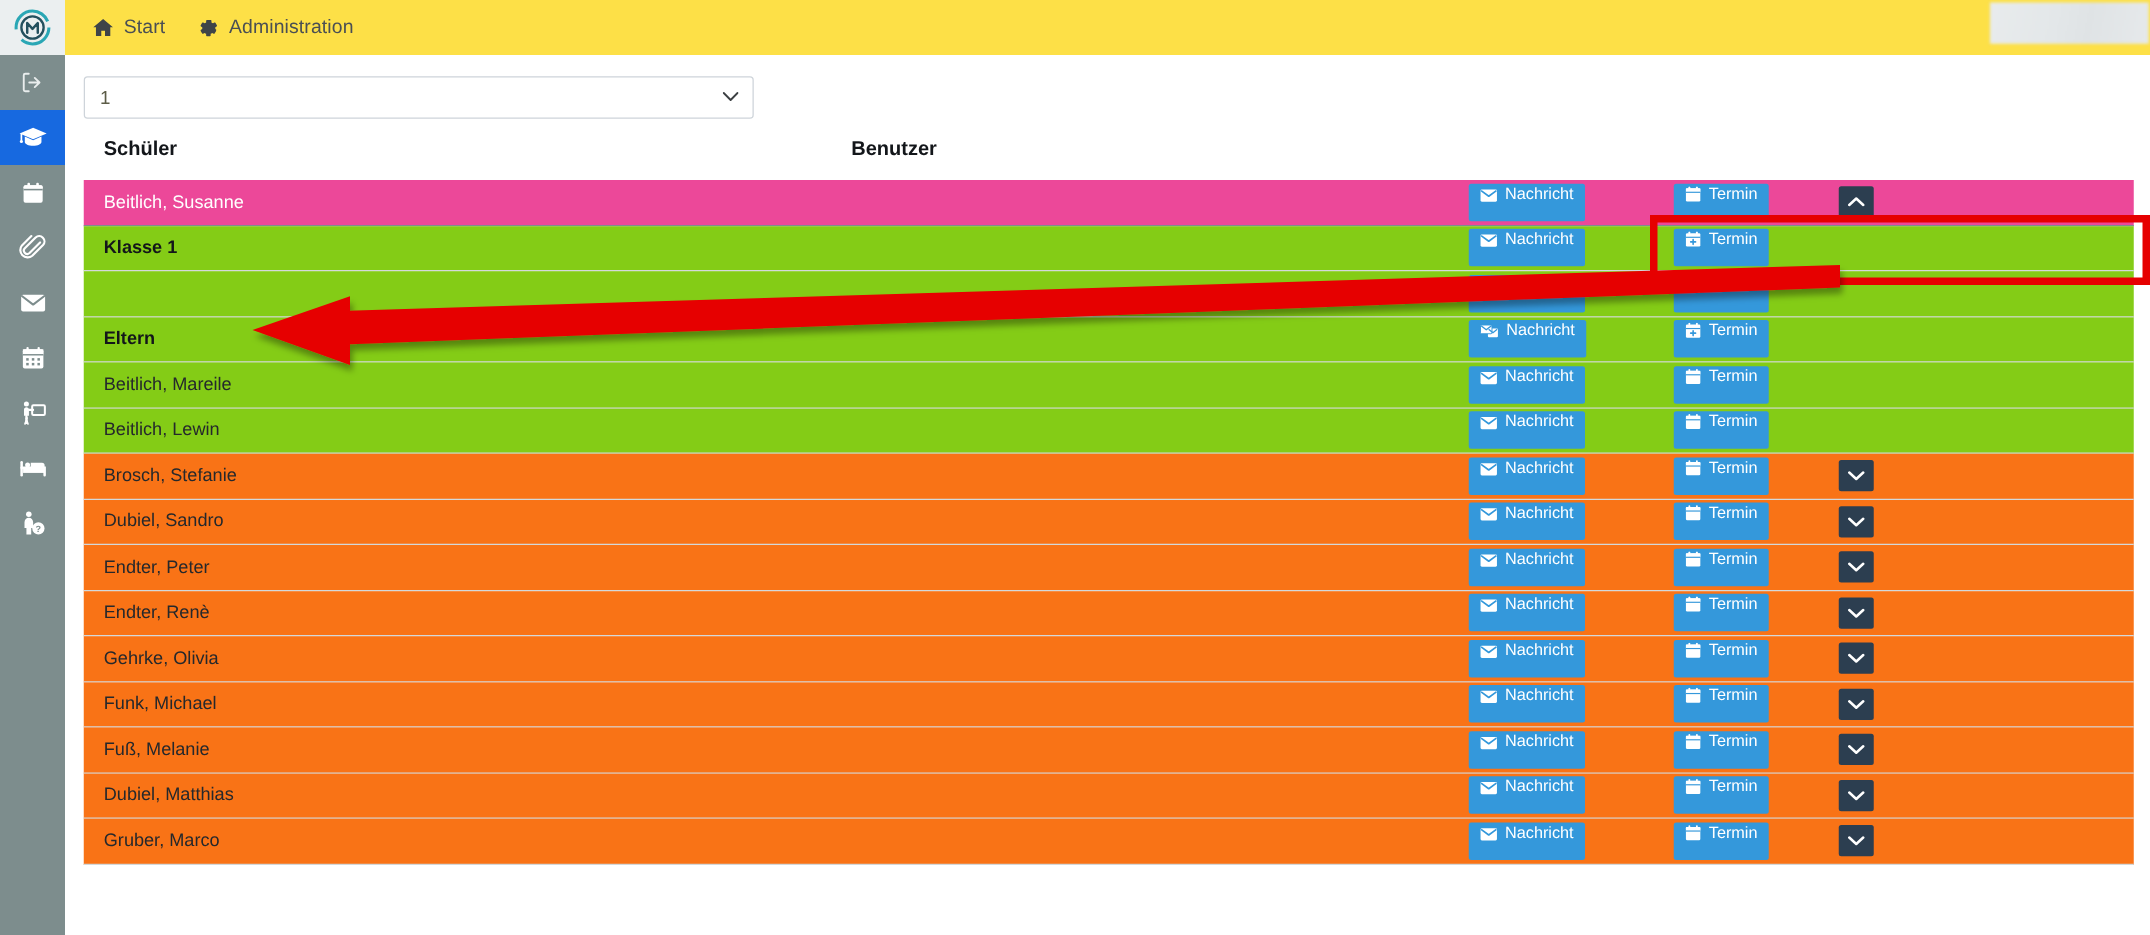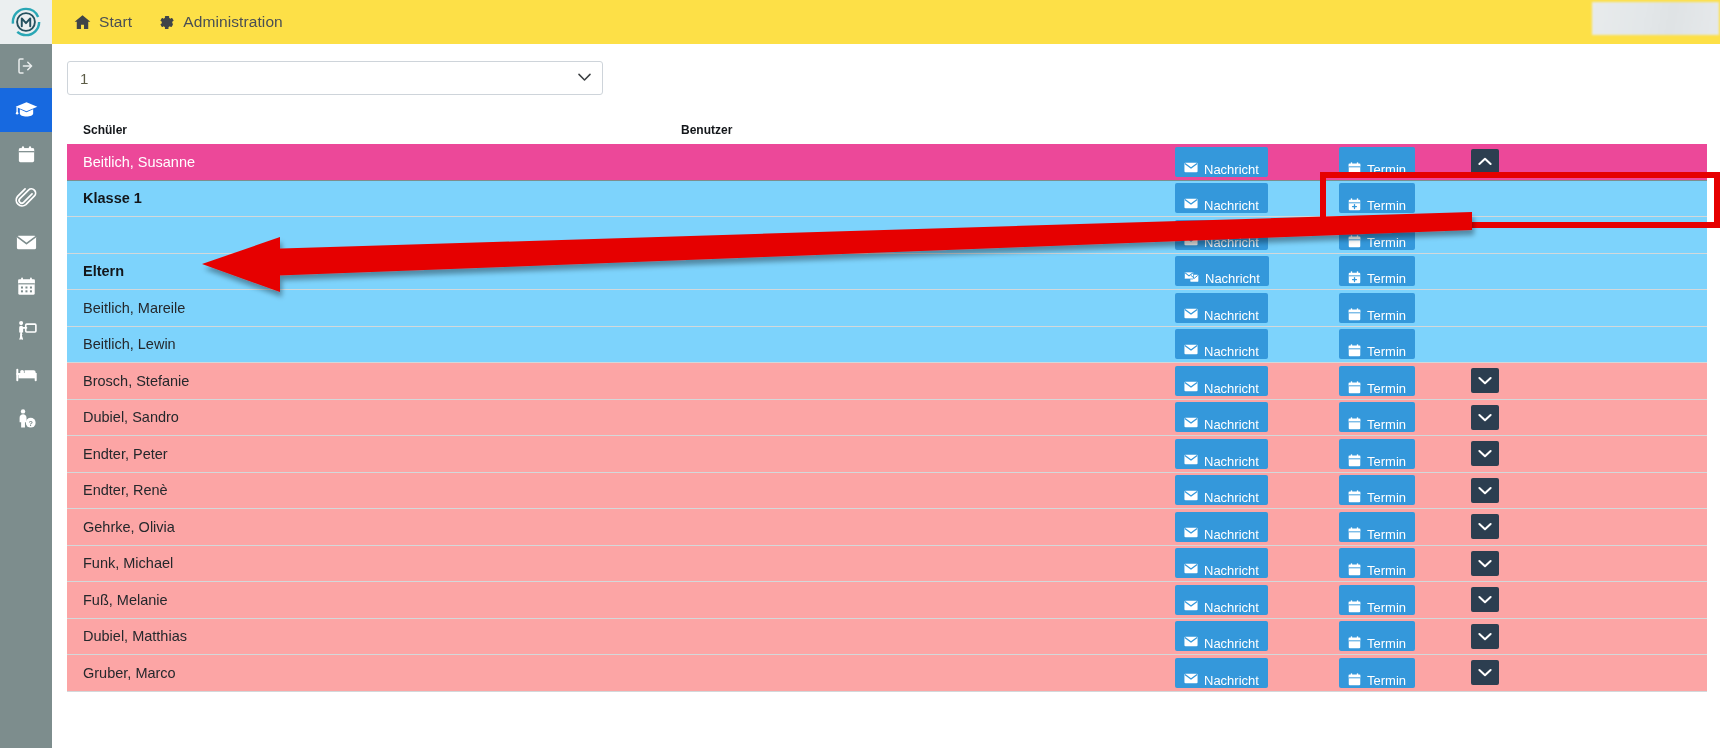--- a/index.html
+++ b/index.html
@@ -73,53 +73,53 @@
     cursor: pointer;
   }
   #select-chevron {
     position: absolute; right: 12px; top: 12px;
     pointer-events: none;
   }
 
   
   #table { position: absolute; top: 67px; left: 15px; width: 1640px; }
   .thead {
-    height: 33px; display: flex; align-items: flex-end;
+    height: 33px; display: flex; align-items: flex-start;
     padding-bottom: 7px;
-    font-size: 12px; font-weight: bold; color: #13161a;
+    font-size: 16px; font-weight: bold; color: #13161a;
   }
   .th-schueler { width: 614px; padding-left: 16px; }
   .th-benutzer { }
 
   .row {
     position: relative;
     height: 36.5px;
     display: flex; align-items: center;
     border-bottom: 1px solid #d3d8da;
-    background: #fca5a5;
-  }
-  .row.shaded { background: #7dd3fc; }
+    background: #f97316;
+  }
+  .row.shaded { background: #84cc16; }
   .row.selected { background: #ec4899; border-bottom-color: #7d8d8d; }
   .row-name {
     padding-left: 16px; width: 614px;
     font-size: 14.5px; color: #25282c;
     white-space: nowrap; overflow: hidden;
   }
   .row.selected .row-name { color: #ffffff; }
   .row.group .row-name { font-weight: bold; color: #13161a; }
 
   .btn {
     position: absolute;
     height: 23px;
     background: #3498db;
     color: #ffffff;
     border: none; border-radius: 2px;
     font-family: "Liberation Sans", sans-serif;
     font-size: 13px;
-    display: flex; align-items: flex-start; gap: 6px;
+    display: flex; align-items: flex-end; gap: 6px;
     padding: 15px 9px;
     cursor: pointer;
     white-space: nowrap;
   }
   .btn svg { display:block; flex: none; }
   .btn-nachricht { left: 1108px; }
   .btn-termin    { left: 1272px; }
 
   .btn-caret {
     position: absolute; left: 1404px;

